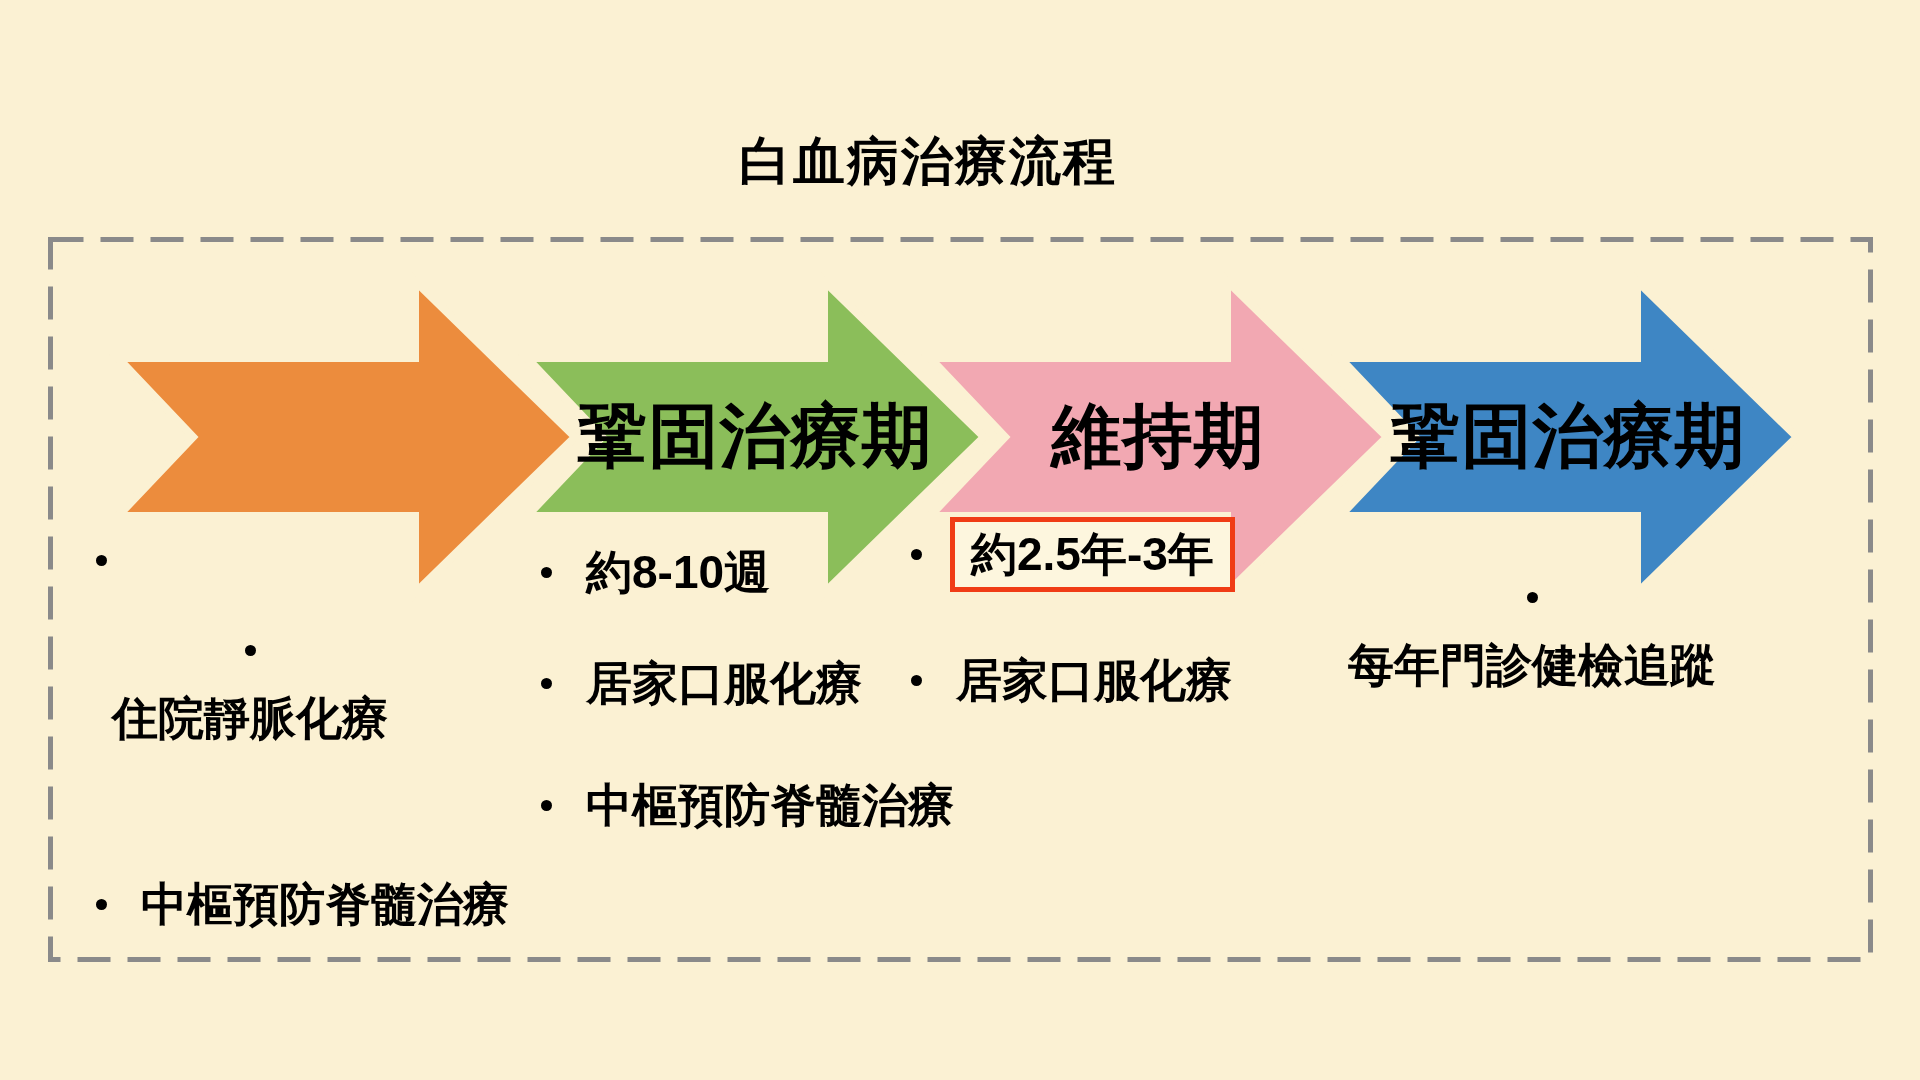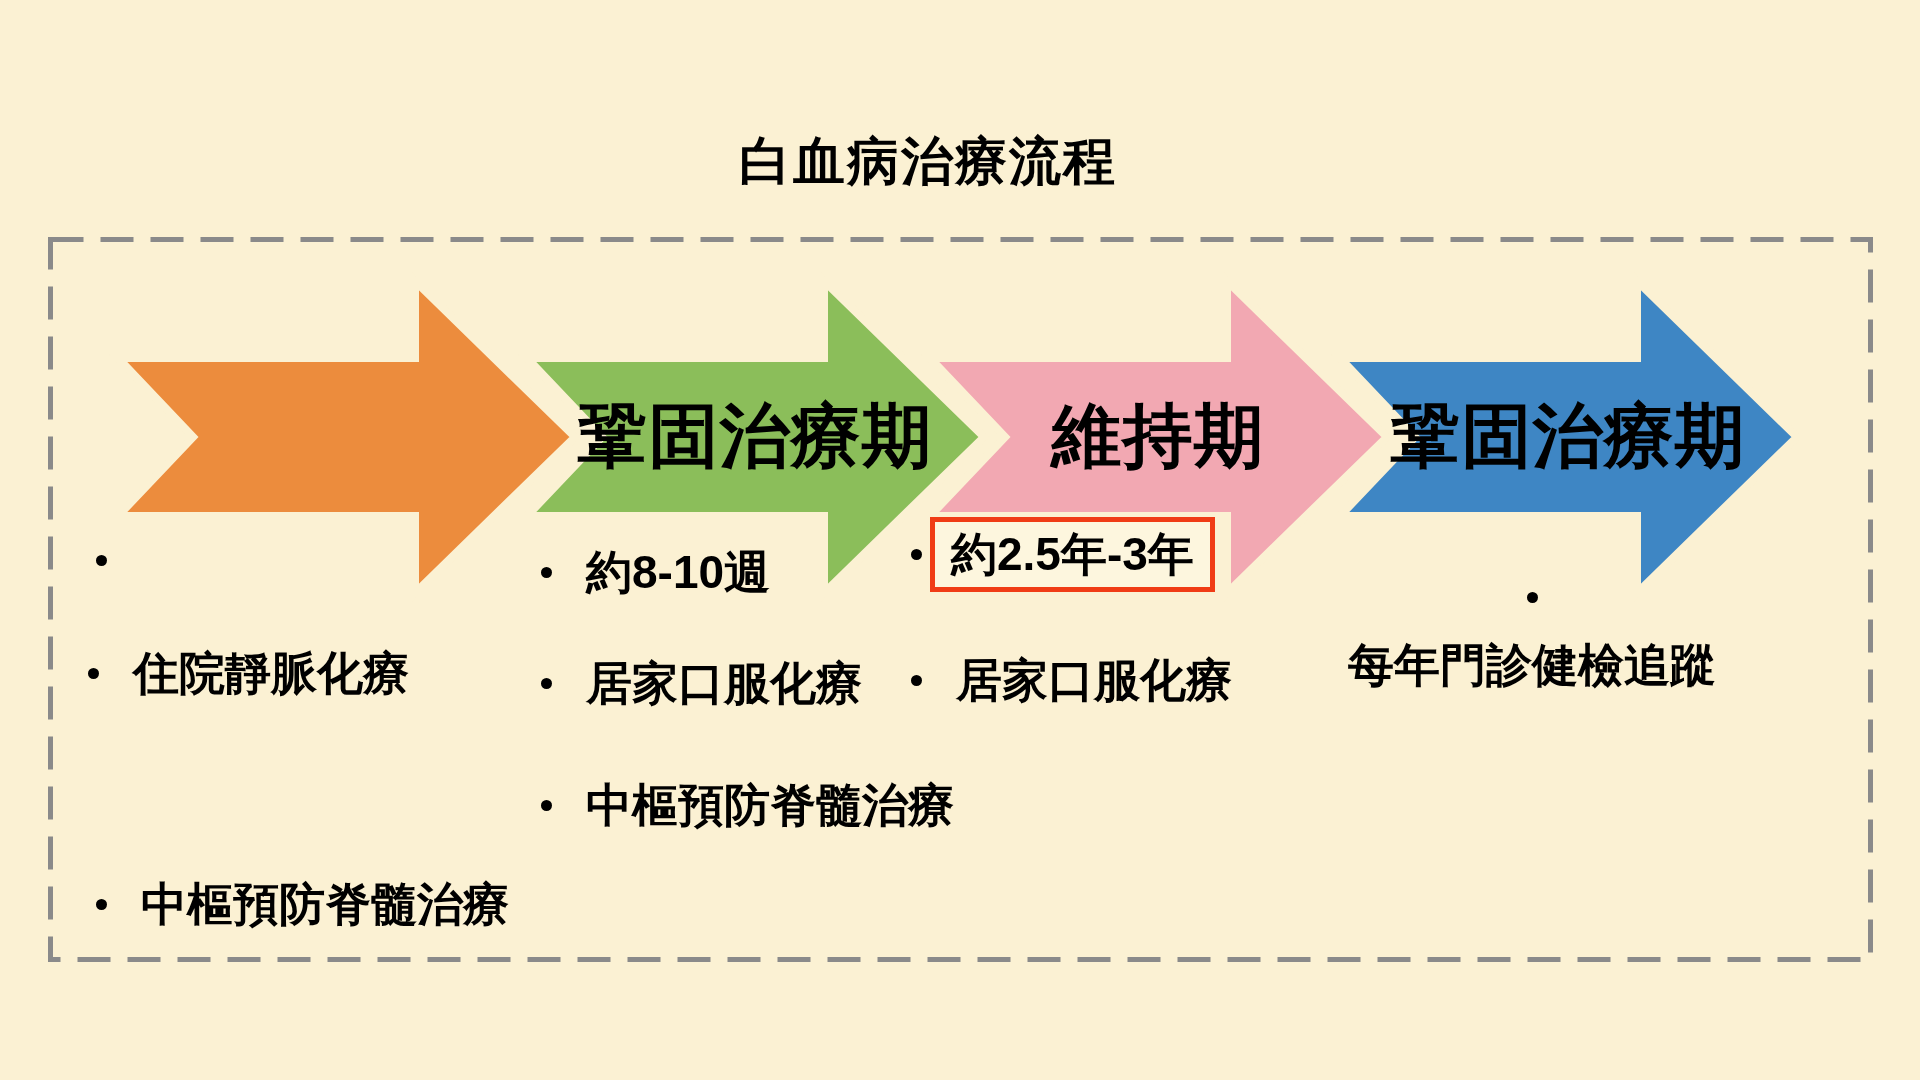--- a/index.html
+++ b/index.html
@@ -52,21 +52,21 @@
     <polygon points="118,358 415,358 415,281 575,437 415,593 415,516 118,516 193,437" stroke="#FBF1D3" stroke-width="8" stroke-linejoin="miter" fill="#EC8C3D"></polygon>
   </svg>
 
   <div class="stage-label" style="left:755px;top:437px;">鞏固治療期</div>
   <div class="stage-label" style="left:1158px;top:437px;">維持期</div>
   <div class="stage-label" style="left:1568px;top:437px;">鞏固治療期</div>
 
   <div class="bullet-row" style="left:96px;top:532px;">
     <span class="bullet-dot"></span>
   </div>
-  <div class="bullet-row" style="left:88px;top:645px;">
+  <div class="bullet-row" style="left:112px;top:645px;flex-direction:column;">
     <span class="bullet-dot"></span>
     <span>住院靜脈化療</span>
   </div>
   <div class="bullet-row" style="left:96px;top:876px;">
     <span class="bullet-dot"></span>
     <span>中樞預防脊髓治療</span>
   </div>
 
   <div class="bullet-row" style="left:541px;top:544px;">
     <span class="bullet-dot"></span>
@@ -74,21 +74,21 @@
   </div>
   <div class="bullet-row" style="left:541px;top:655px;">
     <span class="bullet-dot"></span>
     <span>居家口服化療</span>
   </div>
   <div class="bullet-row" style="left:541px;top:777px;">
     <span class="bullet-dot"></span>
     <span>中樞預防脊髓治療</span>
   </div>
 
-  <div class="bullet-row" style="left:911px;top:526px;gap:8px;">
+  <div class="bullet-row" style="left:911px;top:526px;gap:28px;">
     <span class="bullet-dot"></span>
     <span class="hl-box"><span>約2.5年-3年</span></span>
   </div>
   <div class="bullet-row" style="left:911px;top:652px;">
     <span class="bullet-dot"></span>
     <span>居家口服化療</span>
   </div>
 
   <div class="bullet-row" style="left:1348px;top:592px;flex-direction:column;">
     <span class="bullet-dot"></span>

